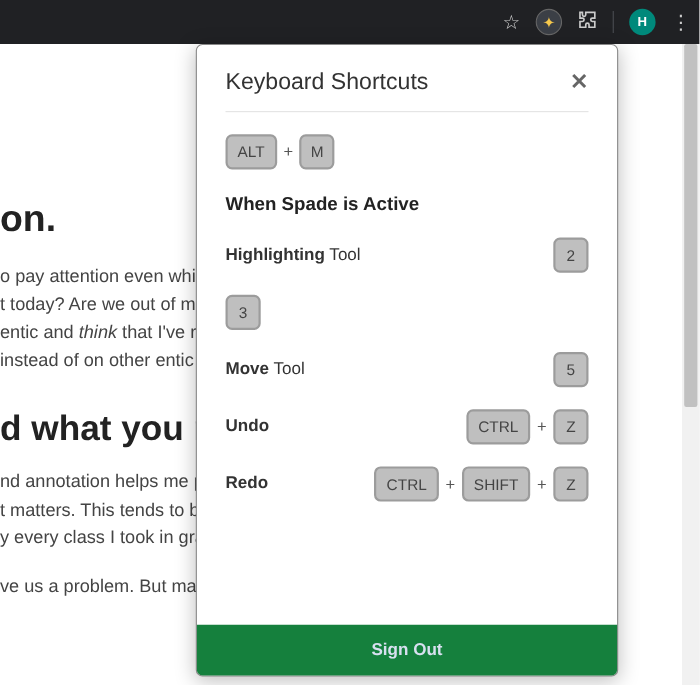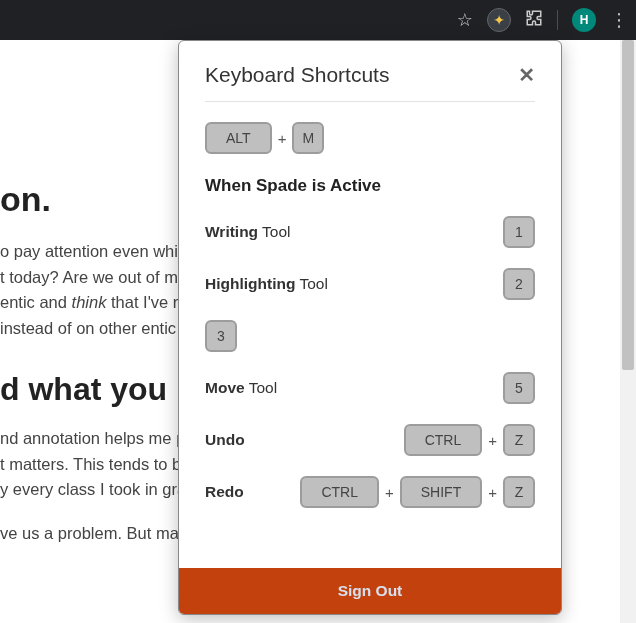--- a/index.html
+++ b/index.html
@@ -52,32 +52,32 @@
   .panel-header { display:flex; align-items:center; justify-content:space-between; padding-bottom:14px; border-bottom:1px solid #e3e3e3;}
   .panel-title { font-size:21px; color:#333; font-weight:500;}
   .close-x { font-size:20px; color:#666; font-weight:700; cursor:pointer; line-height:1;}
 
   .shortcut-row { display:flex; align-items:center; justify-content:space-between; margin-top:20px;}
   .shortcut-row.first { margin-top:20px;}
   .sc-label { font-size:15.5px; color:#333;}
   .sc-label .bold { font-weight:700;}
   .sc-keys { display:flex; align-items:center; gap:6px;}
   .key {
-    min-width:32px; height:32px; padding:0 19px;
+    min-width:32px; height:32px; padding:0 9px;
     background:#bfbfbf; border:2px solid #9c9c9c; border-radius:6px;
     display:flex; align-items:center; justify-content:center;
     font-size:14px; color:#444; font-weight:500;
   }
   .key.sq { width:32px; padding:0;}
   .plus { font-size:15px; color:#555; }
 
   .section-title { font-size:17px; font-weight:700; color:#222; margin-top:22px;}
 
   .signout-bar {
-    height:46px; background:#c2410c; color:#d8e0f0;
+    height:46px; background:#15803d; color:#d8e0f0;
     display:flex; align-items:center; justify-content:center;
     font-size:15.5px; font-weight:600; border-radius:0 0 5px 5px;
     cursor:pointer;
     margin-top:auto;
   }
 </style>
 </head>
 <body>
 
 <div class="browser-bar">
@@ -129,26 +129,20 @@
     <div class="shortcut-row first">
       <div class="sc-keys">
         <span class="key">ALT</span>
         <span class="plus">+</span>
         <span class="key sq">M</span>
       </div>
     </div>
 
     <div class="section-title">When Spade is Active</div>
 
-    <div class="shortcut-row">
-      <div class="sc-label"><span class="bold">Writing</span><span> Tool</span></div>
-      <div class="sc-keys">
-          <span class="key sq">1</span>
-        </div>
-    </div>
 
     <div class="shortcut-row">
       <div class="sc-label"><span class="bold">Highlighting</span><span> Tool</span></div>
       <div class="sc-keys">
           <span class="key sq">2</span>
         </div>
     </div>
 
     <div class="shortcut-row">
       <div class="sc-keys">

